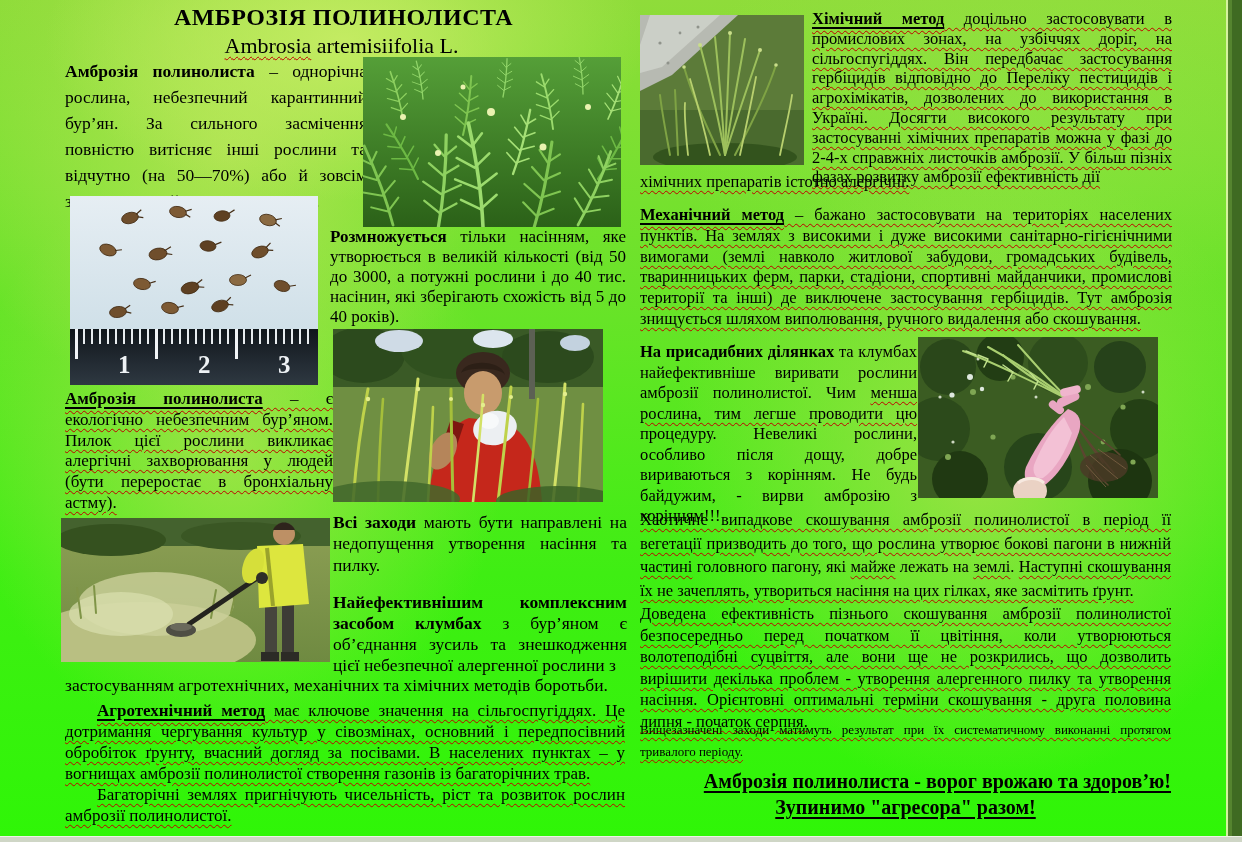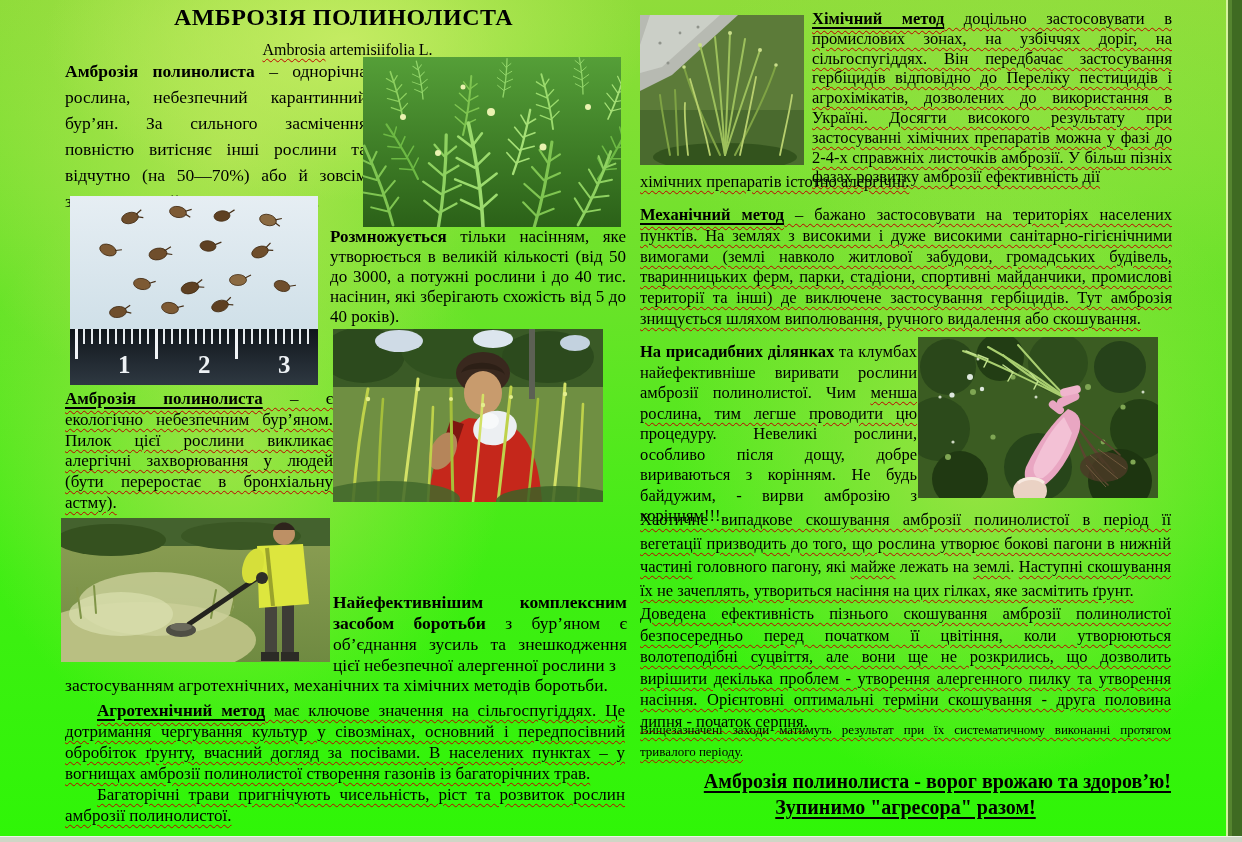--- a/index.html
+++ b/index.html
@@ -35,21 +35,21 @@
   .edge-right{background:linear-gradient(90deg,#d6f2a0 0 2px,#55842f 2px 6px,#3f6a22 6px 16px);}
   .edge-bottom{background:#cfd6c6;border-top:1px solid #eef2e6;}
 </style>
 </head>
 <body>
 
 <div id="page">
 
   <div class="abs center" style="left:65px;top:4px;width:557px;font-size:24px;font-weight:bold;letter-spacing:.5px;">АМБРОЗІЯ ПОЛИНОЛИСТА</div>
 
-  <div class="abs center" style="left:69px;top:33px;width:557px;font-size:16px;margin-top:8px;"><span class="w">Ambrosia</span><span> artemisiifolia L.</span></div>
+  <div class="abs center" style="left:63px;top:33px;width:557px;font-size:22px;"><span class="w">Ambrosia</span><span> artemisiifolia L.</span></div>
 
   <div class="abs txt" style="left:65px;top:58px;width:302px;font-size:17.5px;line-height:26px;"><span class="b">Амброзія полинолиста</span><span> – однорічна рослина, небезпечний карантинний бур’ян. За сильного засмічення повністю витісняє інші рослини та відчутно (на 50—70%) або й зовсім знищує врожай польових культур.</span></div>
 
   <div class="abs photo" style="left:363px;top:57px;width:258px;height:170px;">
     <svg width="258" height="170" viewBox="0 0 258 170">
       <defs>
         <linearGradient id="bg1" x1="0" y1="0" x2="0" y2="1">
           <stop offset="0" stop-color="#559f38"></stop>
             <stop offset="1" stop-color="#2b6118"></stop>
         </linearGradient>
@@ -249,28 +249,29 @@
       <rect x="220" y="134" width="18" height="9" fill="#2c2b26"></rect>
       <path d="M196,28 L242,26 L248,86 L198,90 Z" fill="#dde63e"></path>
       <path d="M206,30 L212,88" stroke="#9aa32c" stroke-width="4"></path>
       <ellipse cx="192" cy="48" rx="10" ry="18" transform="rotate(18 192 48)" fill="#d6df3a"></ellipse>
       <circle cx="223" cy="16" r="11" fill="#bd9065"></circle>
       <path d="M212,12 C216,2 230,2 234,12 Z" fill="#2e241c"></path>
       <circle cx="201" cy="60" r="6" fill="#2e2d28"></circle>
     </svg>
   </div>
 
-
-  <div class="abs txt" style="left:333px;top:592px;width:294px;font-size:17.5px;line-height:21px;"><span class="b">Найефективнішим комплексним засобом боротьби</span><span> з бур’яном є об’єднання зусиль та знешкодження цієї небезпечної алергенної рослини з</span></div>
+  <div class="abs txt" style="left:333px;top:512px;width:294px;font-size:17.5px;line-height:21.3px;"><span class="b">Всі заходи</span><span> мають бути направлені на недопущення утворення насіння та пилку.</span></div>
+
+  <div class="abs txt" style="left:333px;top:592px;width:294px;font-size:17.5px;line-height:21px;"><span class="b">Найефективнішим комплексним засобом клумбах</span><span> з бур’яном є об’єднання зусиль та знешкодження цієї небезпечної алергенної рослини з</span></div>
 
   <div class="abs txt" style="left:65px;top:674px;width:560px;font-size:17.5px;line-height:22px;"><span>застосуванням агротехнічних, механічних та хімічних методів боротьби.</span></div>
 
   <div class="abs txt" style="left:65px;top:700px;width:560px;font-size:17px;line-height:21px;text-indent:32px;"><span class="b u"><span class="w">Агротехнічний метод</span></span><span class="w"> має ключове значення на сільгоспугіддях. Це дотримання чергування культур у сівозмінах, основний і передпосівний обробіток ґрунту, вчасний догляд за посівами. В населених пунктах – у вогнищах амброзії полинолистої створення газонів із багаторічних трав.</span></div>
 
-  <div class="abs txt" style="left:65px;top:784px;width:560px;font-size:17px;line-height:21px;text-indent:32px;"><span class="w">Багаторічні трави пригнічують чисельність, ріст та розвиток рослин амброзії полинолистої.</span></div>
+  <div class="abs txt" style="left:65px;top:784px;width:560px;font-size:17px;line-height:21px;text-indent:32px;"><span class="w">Багаторічні землях пригнічують чисельність, ріст та розвиток рослин амброзії полинолистої.</span></div>
 
   <div class="abs photo" style="left:640px;top:15px;width:164px;height:150px;">
     <svg width="164" height="150" viewBox="0 0 164 150">
       <rect width="164" height="150" fill="#5c7b39"></rect>
       <rect y="95" width="164" height="55" fill="#4a6a2e"></rect>
       <polygon points="0,0 98,0 32,60 0,76" fill="#b7bab2"></polygon>
       <polygon points="10,0 80,0 22,52 0,58 0,30" fill="#cfd2ca" opacity="0.85"></polygon>
       <g fill="#8f938b">
           <circle cx="20" cy="28" r="1.6"></circle>
           <circle cx="40" cy="18" r="1.4"></circle>

